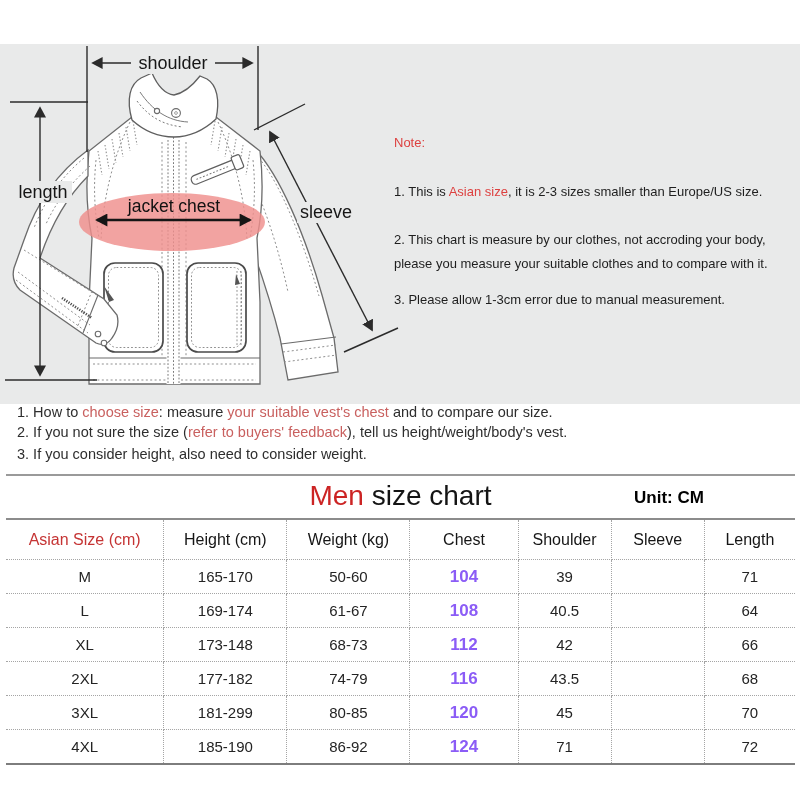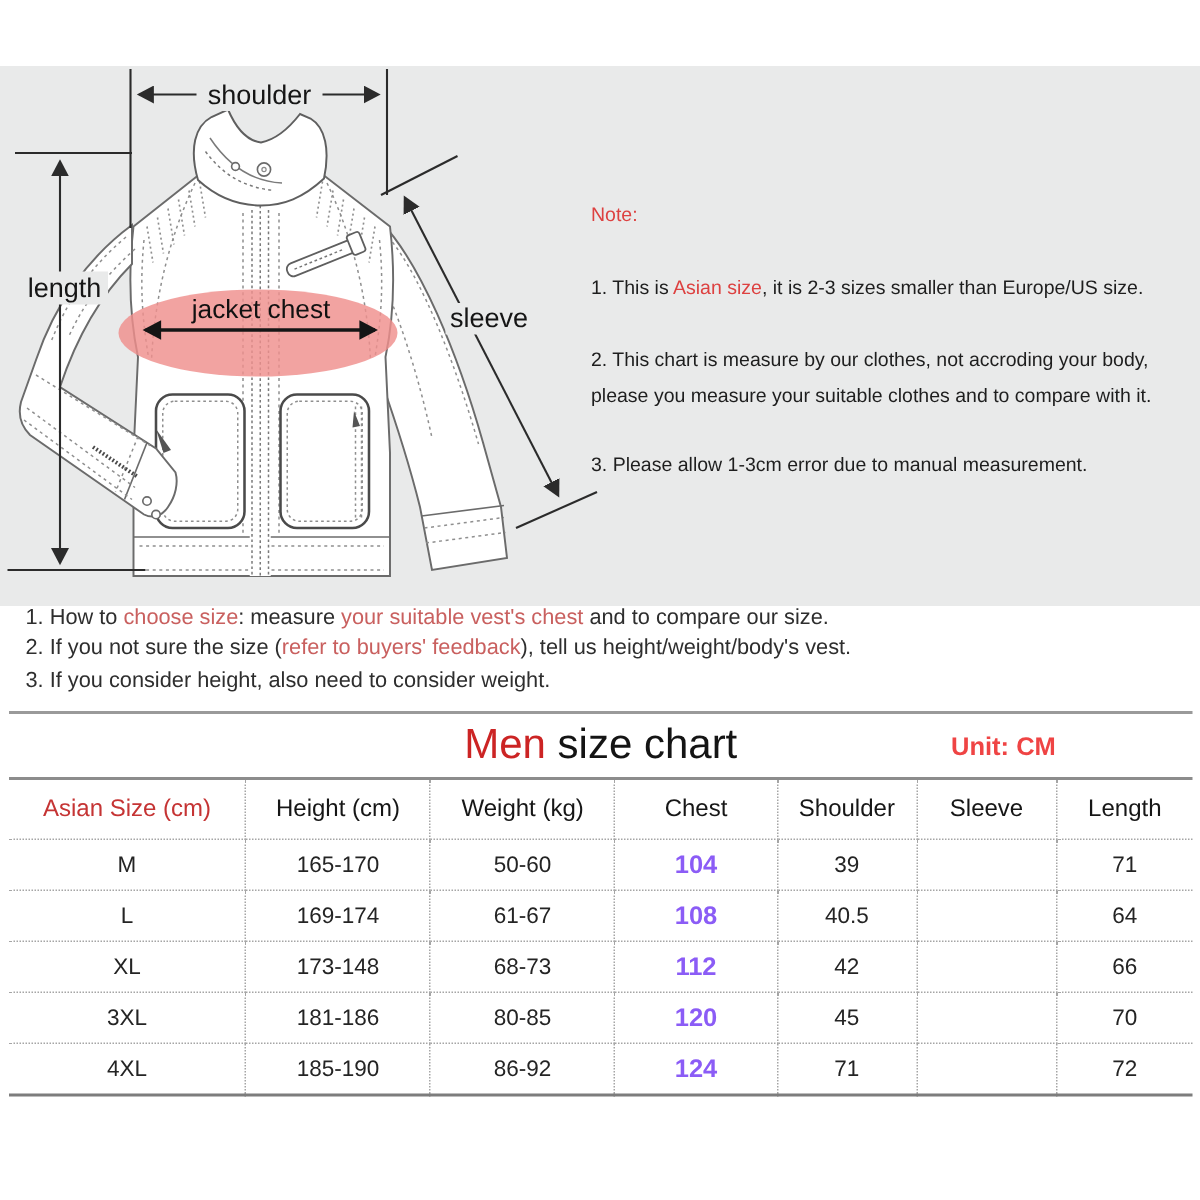--- a/index.html
+++ b/index.html
@@ -13,35 +13,35 @@
   .diagram-svg{position:absolute;left:0;top:44px;width:400px;height:360px;}
   svg text{font-family:"Liberation Sans",sans-serif;}
 
   
   .note{position:absolute;left:394px;font-size:13px;white-space:nowrap;color:#1e1e1e;margin-top:28px;}
   .note-title{top:107px;}
   .nred{color:#dd4140;}
   .n1{top:156px;}
   .n2a{top:204px;}
   .n2b{top:228px;}
-  .n3{top:274px;}
+  .n3{top:264px;}
 
   
   .tip{position:absolute;left:17px;font-size:14.5px;white-space:nowrap;color:#2e2e2e;}
   .t1{top:404px;}
   .t2{top:424px;}
   .t3{top:446px;}
   .tred{color:#c9605f;}
 
   
   .table-wrap{position:absolute;left:6px;top:474px;width:789px;background:#fff;}
   .title-bar{position:relative;height:42px;border-top:2px solid #9a9a9a;border-bottom:2px solid #8c8c8c;}
   .table-title{text-align:center;font-size:28px;padding-top:4px;color:#141414;}
   .title-red{color:#cc2424;}
-  .unit{position:absolute;left:628px;top:12px;font-size:17px;font-weight:700;color:#ef4444;}
+  .unit{position:absolute;left:628px;top:12px;font-size:17px;font-weight:700;color:#000000;}
   table{width:100%;border-collapse:collapse;table-layout:fixed;border-bottom:2px solid #7d7d7d;}
   th{height:37px;font-weight:400;font-size:16px;color:#161616;
      border-right:1px dotted #a5a5a5;border-bottom:1px dotted #a5a5a5;margin-top:44px;}
   th.red-col{color:#c53434;}
   td{height:31px;text-align:center;font-size:15px;color:#242424;
      border-right:1px dotted #a5a5a5;border-bottom:1px dotted #a5a5a5;}
   th:last-child,td:last-child{border-right:none;}
   tbody tr:last-child td{border-bottom:none;}
   td.chest{font-size:17px;font-weight:700;color:#8b5cf6;}
 </style>
@@ -239,22 +239,31 @@
         <tr>
           <td>XL</td>
           <td>173-148</td>
           <td>68-73</td>
           <td class="chest">112</td>
           <td>42</td>
           <td></td>
           <td>66</td>
         </tr>
         <tr>
+          <td>2XL</td>
+          <td>177-182</td>
+          <td>74-79</td>
+          <td class="chest">116</td>
+          <td>43.5</td>
+          <td></td>
+          <td>68</td>
+        </tr>
+        <tr>
           <td>3XL</td>
-          <td>181-186</td>
+          <td>181-299</td>
           <td>80-85</td>
           <td class="chest">120</td>
           <td>45</td>
           <td></td>
           <td>70</td>
         </tr>
         <tr>
           <td>4XL</td>
           <td>185-190</td>
           <td>86-92</td>

